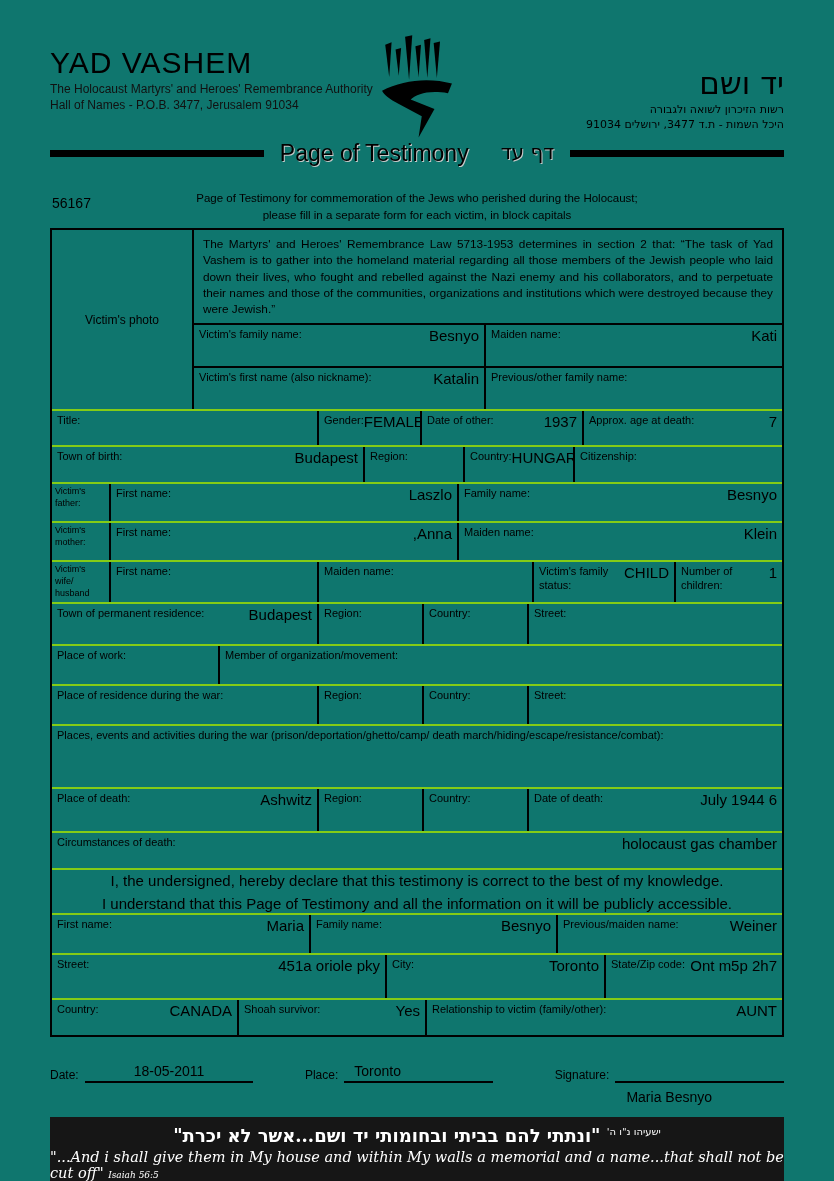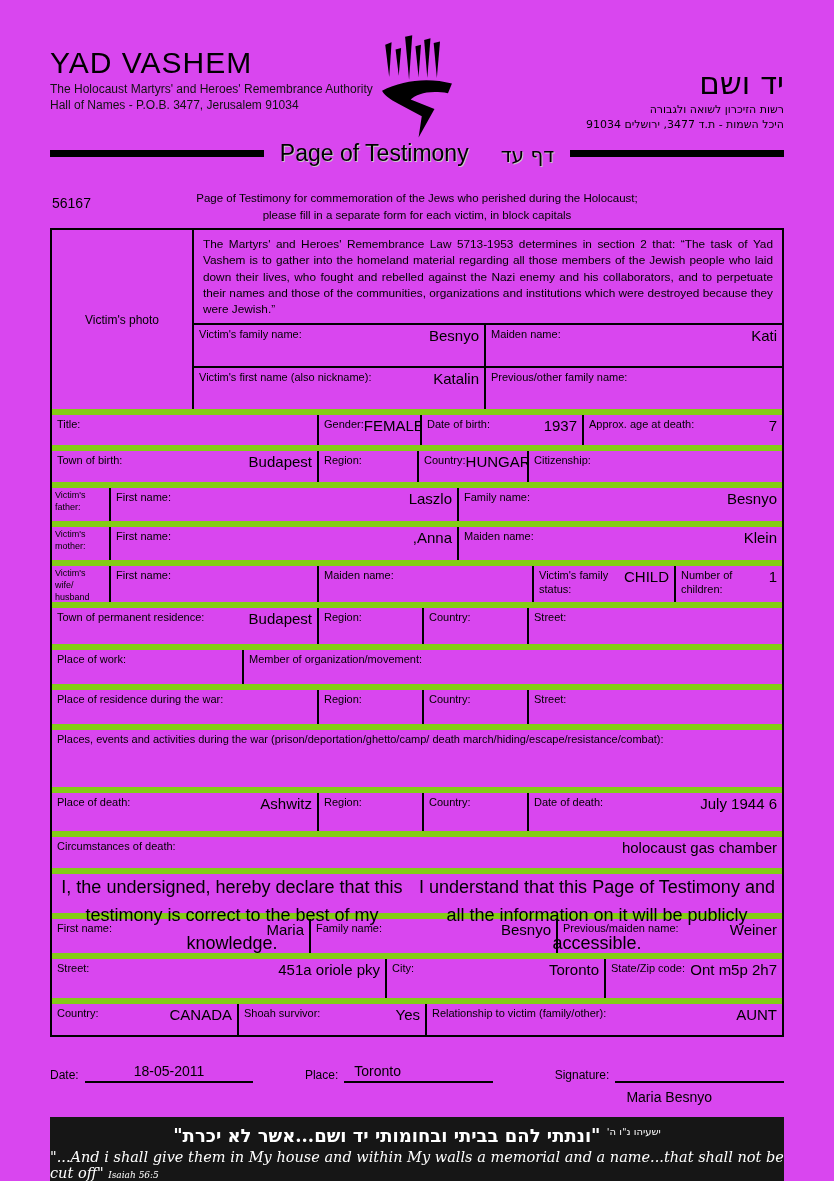--- a/index.html
+++ b/index.html
@@ -1,62 +1,62 @@
 <!DOCTYPE html>
 <html><head>
 <meta charset="utf-8">
 <style>
   * { margin:0; padding:0; box-sizing:border-box; }
   body { background:#888; }
   .page {
-    width:834px; height:1181px; background:#d946ef; margin:0 auto;
+    width:834px; height:1181px; background:#0f766e; margin:0 auto;
     font-family:"Liberation Sans", sans-serif; color:#000;
     padding:38px 50px 0 50px; position:relative; overflow:hidden;
   }
   
   .header { position:relative; height:96px; }
   .org-en { position:absolute; left:0; top:8px; }
   .org-name { font-size:30px; letter-spacing:1px; font-weight:400; }
   .org-sub { font-size:12px; margin-top:2px; color:#111; }
   .logo { position:absolute; left:50%; top:-6px; transform:translateX(-50%); }
   .org-he { position:absolute; right:0; top:0; text-align:right;margin-top:27px; }
   .org-name-he { font-size:31px; font-family:"DejaVu Serif","DejaVu Sans",serif; }
   .org-sub-he { font-size:11px; margin-top:2px; font-family:"DejaVu Sans",sans-serif; }
   
   .title-band { display:flex; align-items:center; margin-top:6px; height:26px; }
   .bar { flex:1; height:7px; background:#000; }
-  .title-text { padding:0 16px; font-size:23px; white-space:nowrap; text-shadow:1px 1px 0 #c8c8c8; display:flex; align-items:flex-end; gap:32px; }
+  .title-text { padding:0 16px; font-size:23px; white-space:nowrap; text-shadow:1px 1px 0 #c8c8c8; display:flex; align-items:flex-start; gap:32px; }
   .title-he { font-size:20px; font-weight:normal; font-family:"DejaVu Sans",sans-serif; }
   
   .intro-wrap { position:relative; margin-top:22px; height:36px; }
   .form-number { position:absolute; left:2px; top:7px; font-size:14px; }
   .intro { text-align:center; font-size:11.5px; line-height:1.45; padding-top:2px; }
   
   .table { border:2px solid #000; margin-top:4px; }
   .tr { display:flex; }
-  .tr + .tr { border-top:6px solid #84cc16; }
+  .tr + .tr { border-top:2px solid #84cc16; }
   .td { padding:3px 5px 2px 5px; display:flex; justify-content:space-between; overflow:hidden; }
   .td + .td { border-left:2px solid #000; }
   .flex1 { flex:1; }
   .lbl { font-size:11px; line-height:1.25; }
   .val { font-size:15px; line-height:1.05; }
   .side { width:57px; font-size:9px; padding:2px 3px; white-space:pre-line; justify-content:flex-start; line-height:1.3; }
   .h36{height:36px}.h37{height:37px}.h39{height:39px}.h40{height:40px}
   .h42{height:42px}.h44{height:44px}.h45{height:45px}
   .h63{height:63px}
   
   .photo-block { display:flex; }
   .photo-cell { width:140px; display:flex; align-items:center; justify-content:center; font-size:12px; }
   .photo-right { flex:1; border-left:2px solid #000; display:flex; flex-direction:column; }
   .law { padding:6px 9px; font-size:11.8px; line-height:1.38; text-align:justify; min-height:88px; }
   .names-row { display:flex; border-top:2px solid #000; height:43px; }
   .names-row .td { width:290px; }
   .names-row .td + .td { width:auto; flex:1; }
   
-  .decl { flex:1; text-align:center; font-size:18px; line-height:1.55; display:flex; flex-direction:row; justify-content:center; }
+  .decl { flex:1; text-align:center; font-size:15px; line-height:1.55; display:flex; flex-direction:column; justify-content:center; }
   
   .sign-area { margin-top:26px; }
   .sign-row { display:flex; align-items:flex-end; font-size:12px; }
   .sign-lbl { padding-bottom:1px; }
   .sign-line { border-bottom:2px solid #000; font-size:14px; margin-left:6px; height:20px; }
   .line-date { width:170px; text-align:center; }
   .line-place { width:150px; padding-left:10px; }
   .line-sig { width:170px; }
   .gap1 { width:52px; } .gap2 { width:62px; }
   .printed-name { text-align:right; padding-right:72px; font-size:14px; margin-top:6px; }
@@ -150,31 +150,31 @@
     <div class="tr h36">
       <div class="td" style="width:265px">
         <span class="lbl">Title:</span>
         <span class="val"></span>
       </div>
       <div class="td" style="width:103px">
         <span class="lbl">Gender:</span>
         <span class="val">FEMALE</span>
       </div>
       <div class="td" style="width:162px">
-        <span class="lbl">Date of birth:</span>
+        <span class="lbl">Date of other:</span>
         <span class="val">1937</span>
       </div>
       <div class="td flex1">
         <span class="lbl">Approx. age at death:</span>
         <span class="val">7</span>
       </div>
     </div>
 
     <div class="tr h37">
-      <div class="td" style="width:265px">
+      <div class="td" style="width:311px">
         <span class="lbl">Town of birth:</span>
         <span class="val">Budapest</span>
       </div>
       <div class="td" style="width:100px">
         <span class="lbl">Region:</span>
         <span class="val"></span>
       </div>
       <div class="td" style="width:110px">
         <span class="lbl">Country:</span>
         <span class="val">HUNGARY</span>
@@ -246,21 +246,21 @@
         <span class="lbl">Country:</span>
         <span class="val"></span>
       </div>
       <div class="td flex1">
         <span class="lbl">Street:</span>
         <span class="val"></span>
       </div>
     </div>
 
     <div class="tr h40">
-      <div class="td" style="width:190px">
+      <div class="td" style="width:166px">
         <span class="lbl">Place of work:</span>
         <span class="val"></span>
       </div>
       <div class="td flex1">
         <span class="lbl">Member of organization/movement:</span>
         <span class="val"></span>
       </div>
     </div>
 
     <div class="tr h40">

